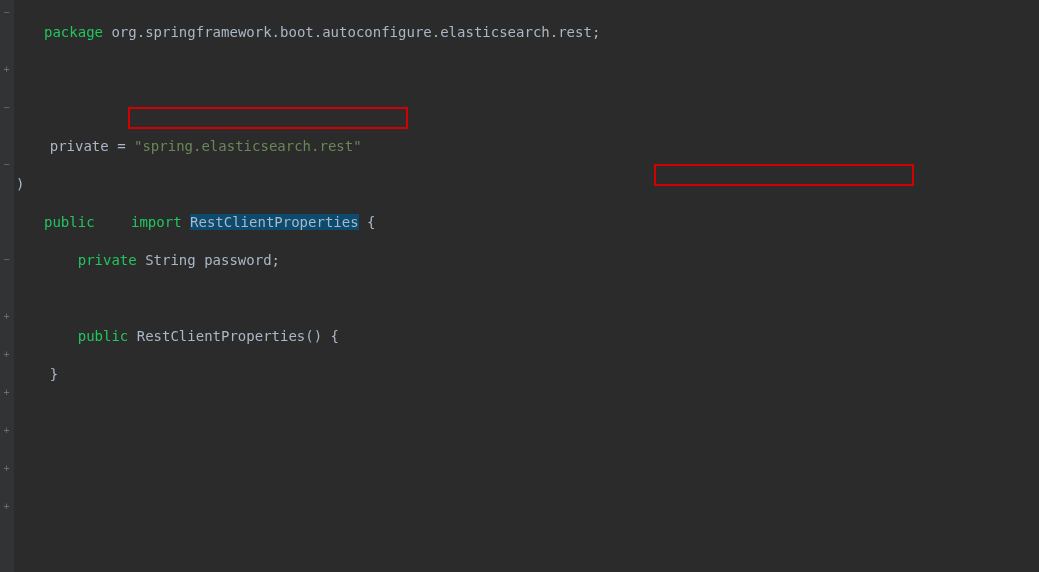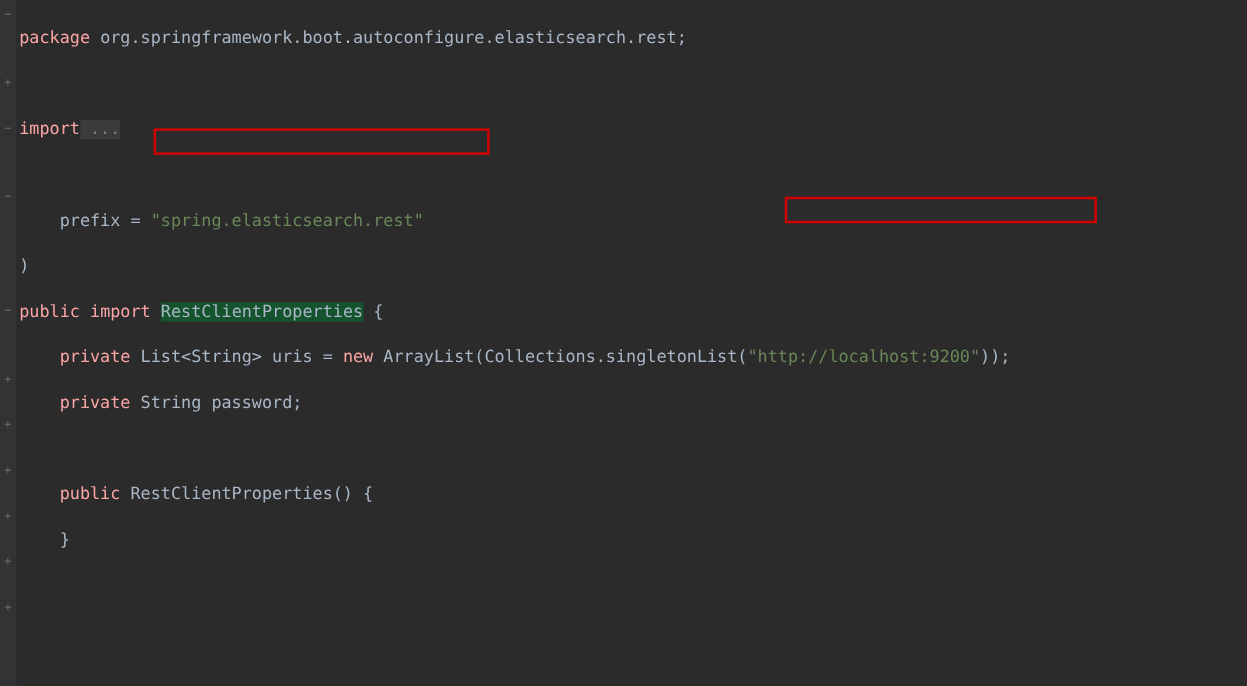--- a/index.html
+++ b/index.html
@@ -31,26 +31,26 @@
     position: absolute;
     left: 14px;
     right: 0;
     top: 0;
     bottom: 0;
     background: #2b2b2b;
     padding: 4px 4px 4px 2px;
     white-space: pre;
     line-height: 19px;
   }
-  .tok-kw { color: #fca5a5; }   
+  .tok-kw { color: #22c55e; margin-left: 28px; }   
   .tok-ident { color: #a9b7c6; } 
   .tok-str { color: #6a8759; }
   .tok-class { color: #a9b7c6; }
   .fold-bg { background: #3b3b3b; color: #808080; }
-  .sel { background: #14532d; }
+  .sel { background: #0c4a6e; }
   .line { display: block; height: 19px; }
 
   .hl-box {
     position: absolute;
     border: 2px solid #d40000;
     box-sizing: border-box;
     pointer-events: none;
   }
 
   .fold-mark {
@@ -79,26 +79,24 @@
   <span class="fold-mark" style="top:310px;">+</span>
   <span class="fold-mark" style="top:348px;">+</span>
   <span class="fold-mark" style="top:386px;">+</span>
   <span class="fold-mark" style="top:424px;">+</span>
   <span class="fold-mark" style="top:462px;">+</span>
   <span class="fold-mark" style="top:500px;">+</span>
 
   <div class="code-area">
 <span class="line"><span class="tok-kw">package</span><span class="tok-ident"> org.springframework.boot.autoconfigure.elasticsearch.rest;</span></span>
 <span class="line"></span>
-<span class="line"><span class="tok-kw">import</span><span class="fold-bg"> ...</span></span>
 <span class="line"></span>
-<span class="line"><span class="tok-ident">    prefix = </span><span class="tok-str">"spring.elasticsearch.rest"</span></span>
+<span class="line"><span class="tok-ident">    private = </span><span class="tok-str">"spring.elasticsearch.rest"</span></span>
 <span class="line"><span class="tok-ident">)</span></span>
 <span class="line"><span class="tok-kw">public </span><span class="tok-kw">import </span><span class="sel tok-class">RestClientProperties</span><span class="tok-ident"> {</span></span>
-<span class="line"><span class="tok-kw">    private </span><span class="tok-ident">List&lt;String&gt; uris = </span><span class="tok-kw">new </span><span class="tok-ident">ArrayList(Collections.singletonList(</span><span class="tok-str">"http://localhost:9200"</span><span class="tok-ident">));</span></span>
 <span class="line"><span class="tok-kw">    private </span><span class="tok-ident">String password;</span></span>
 <span class="line"></span>
 <span class="line"><span class="tok-kw">    public </span><span class="tok-ident">RestClientProperties() {</span></span>
 <span class="line"><span class="tok-ident">    }</span></span>
 <span class="line"></span>
 
 
 
 
 

